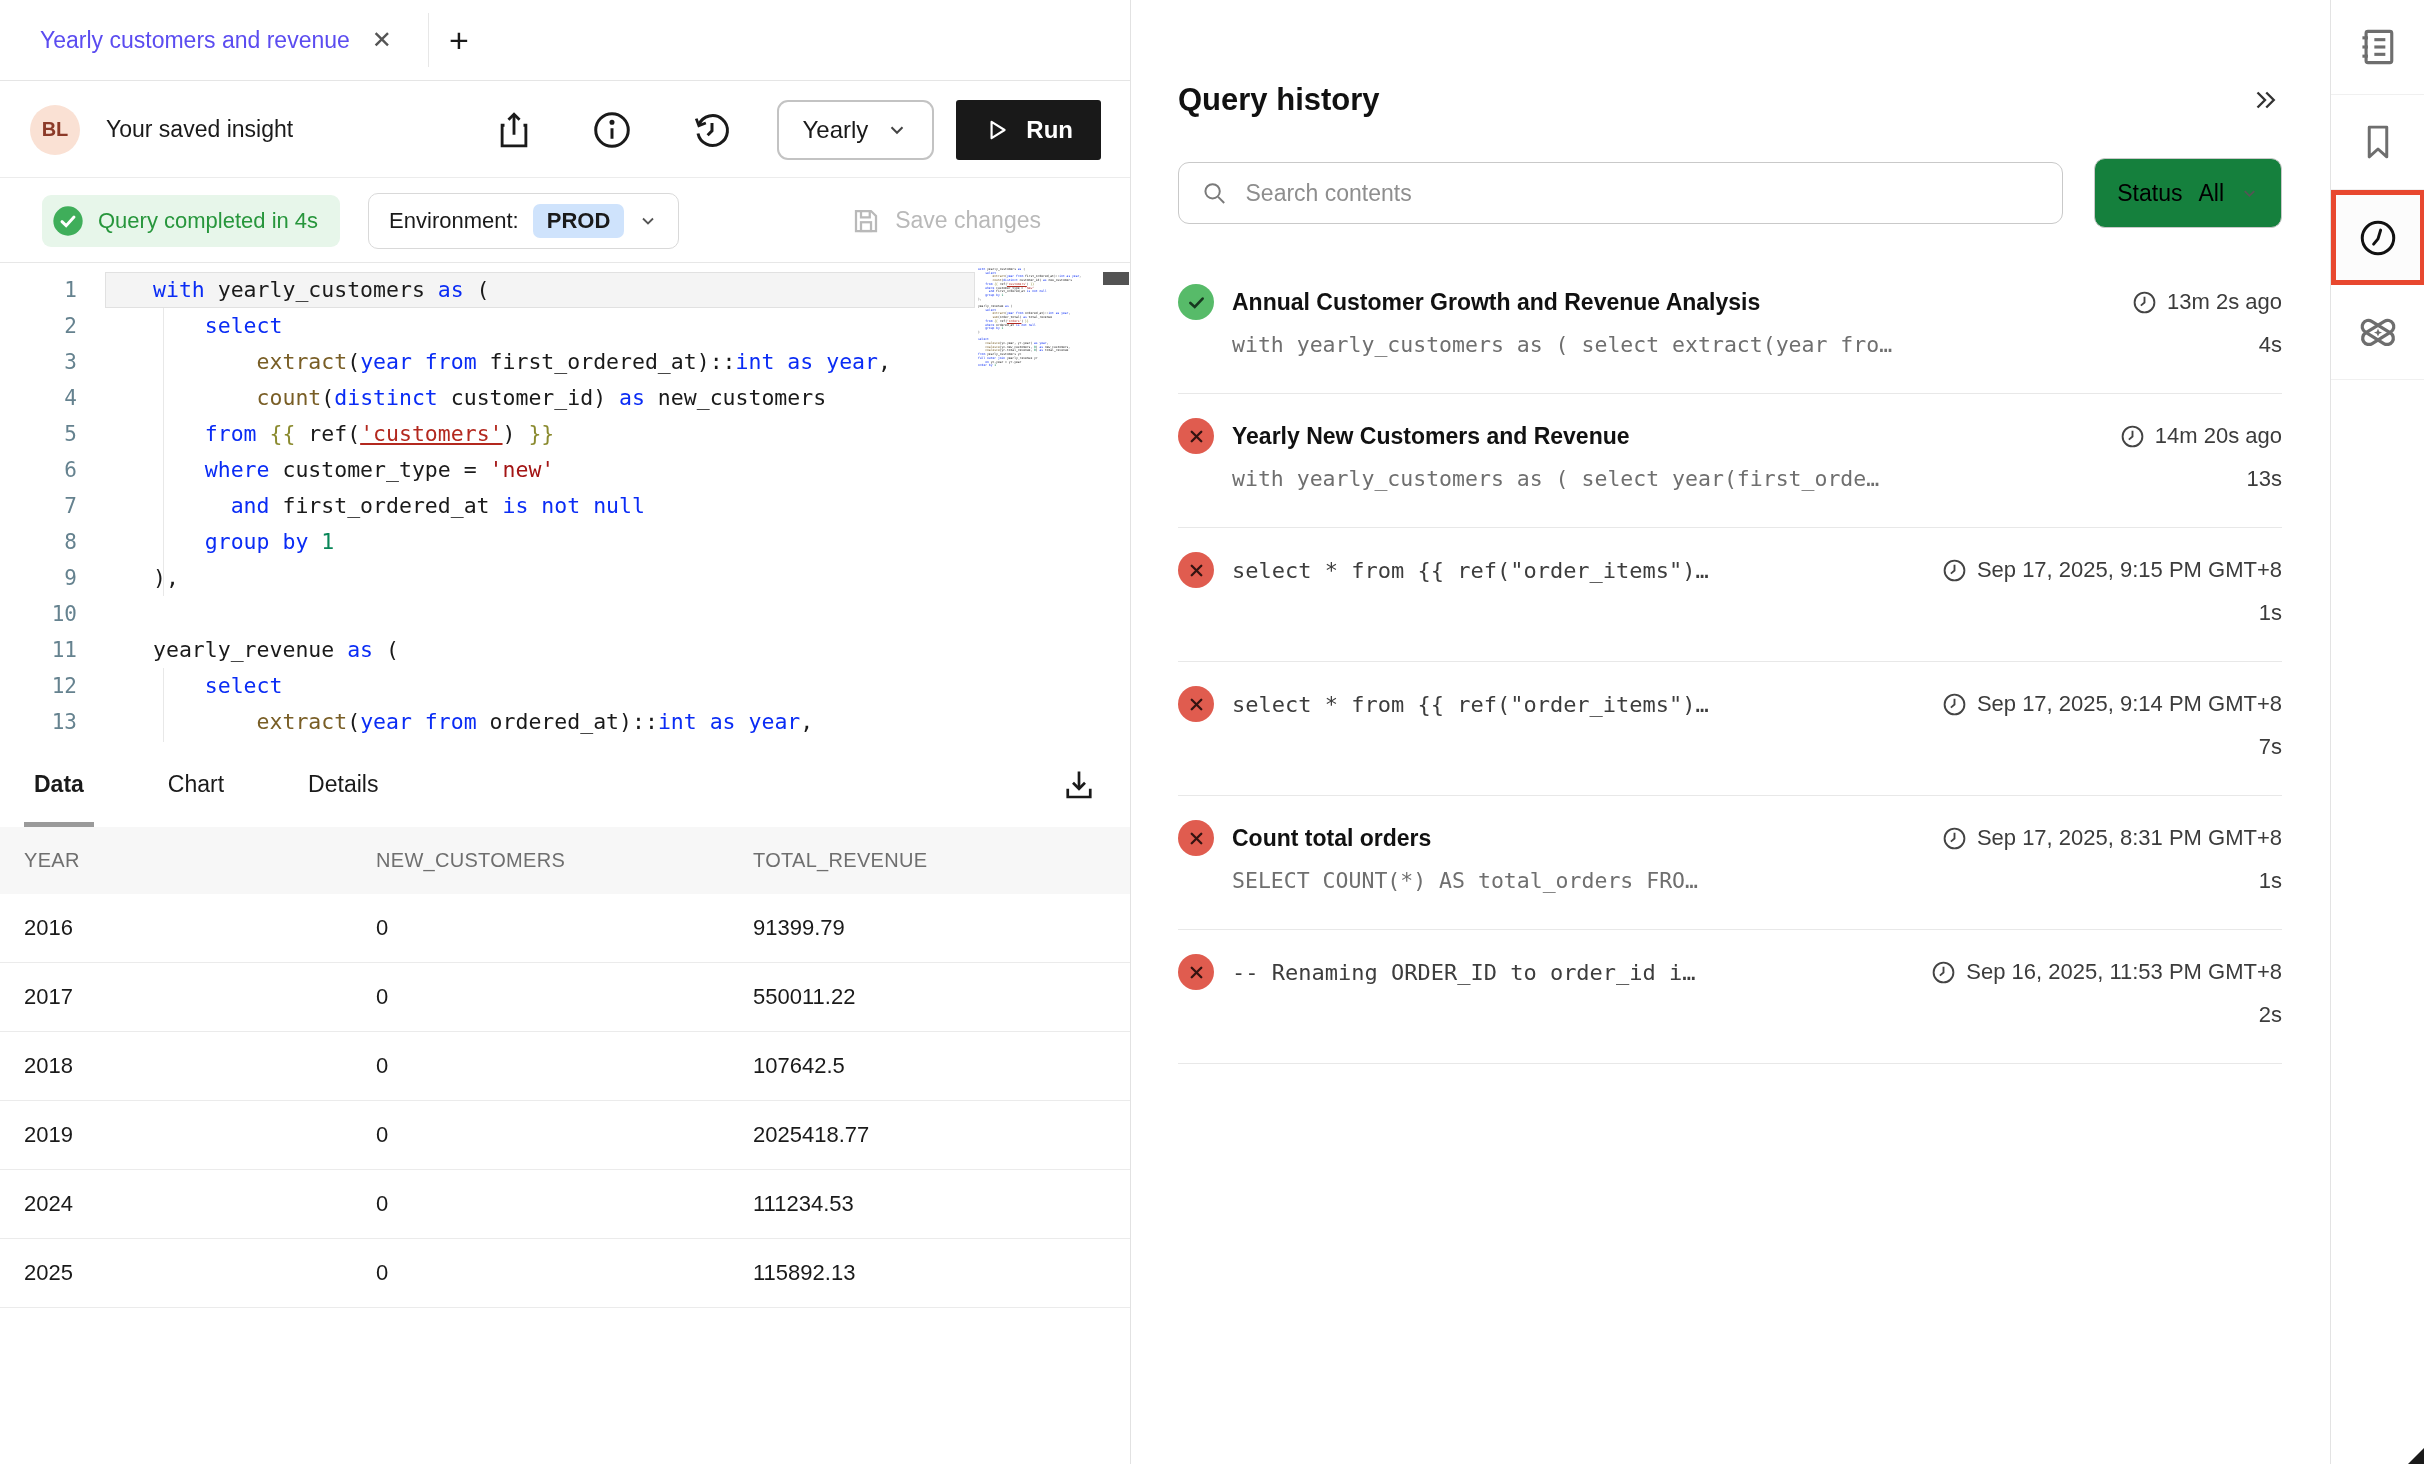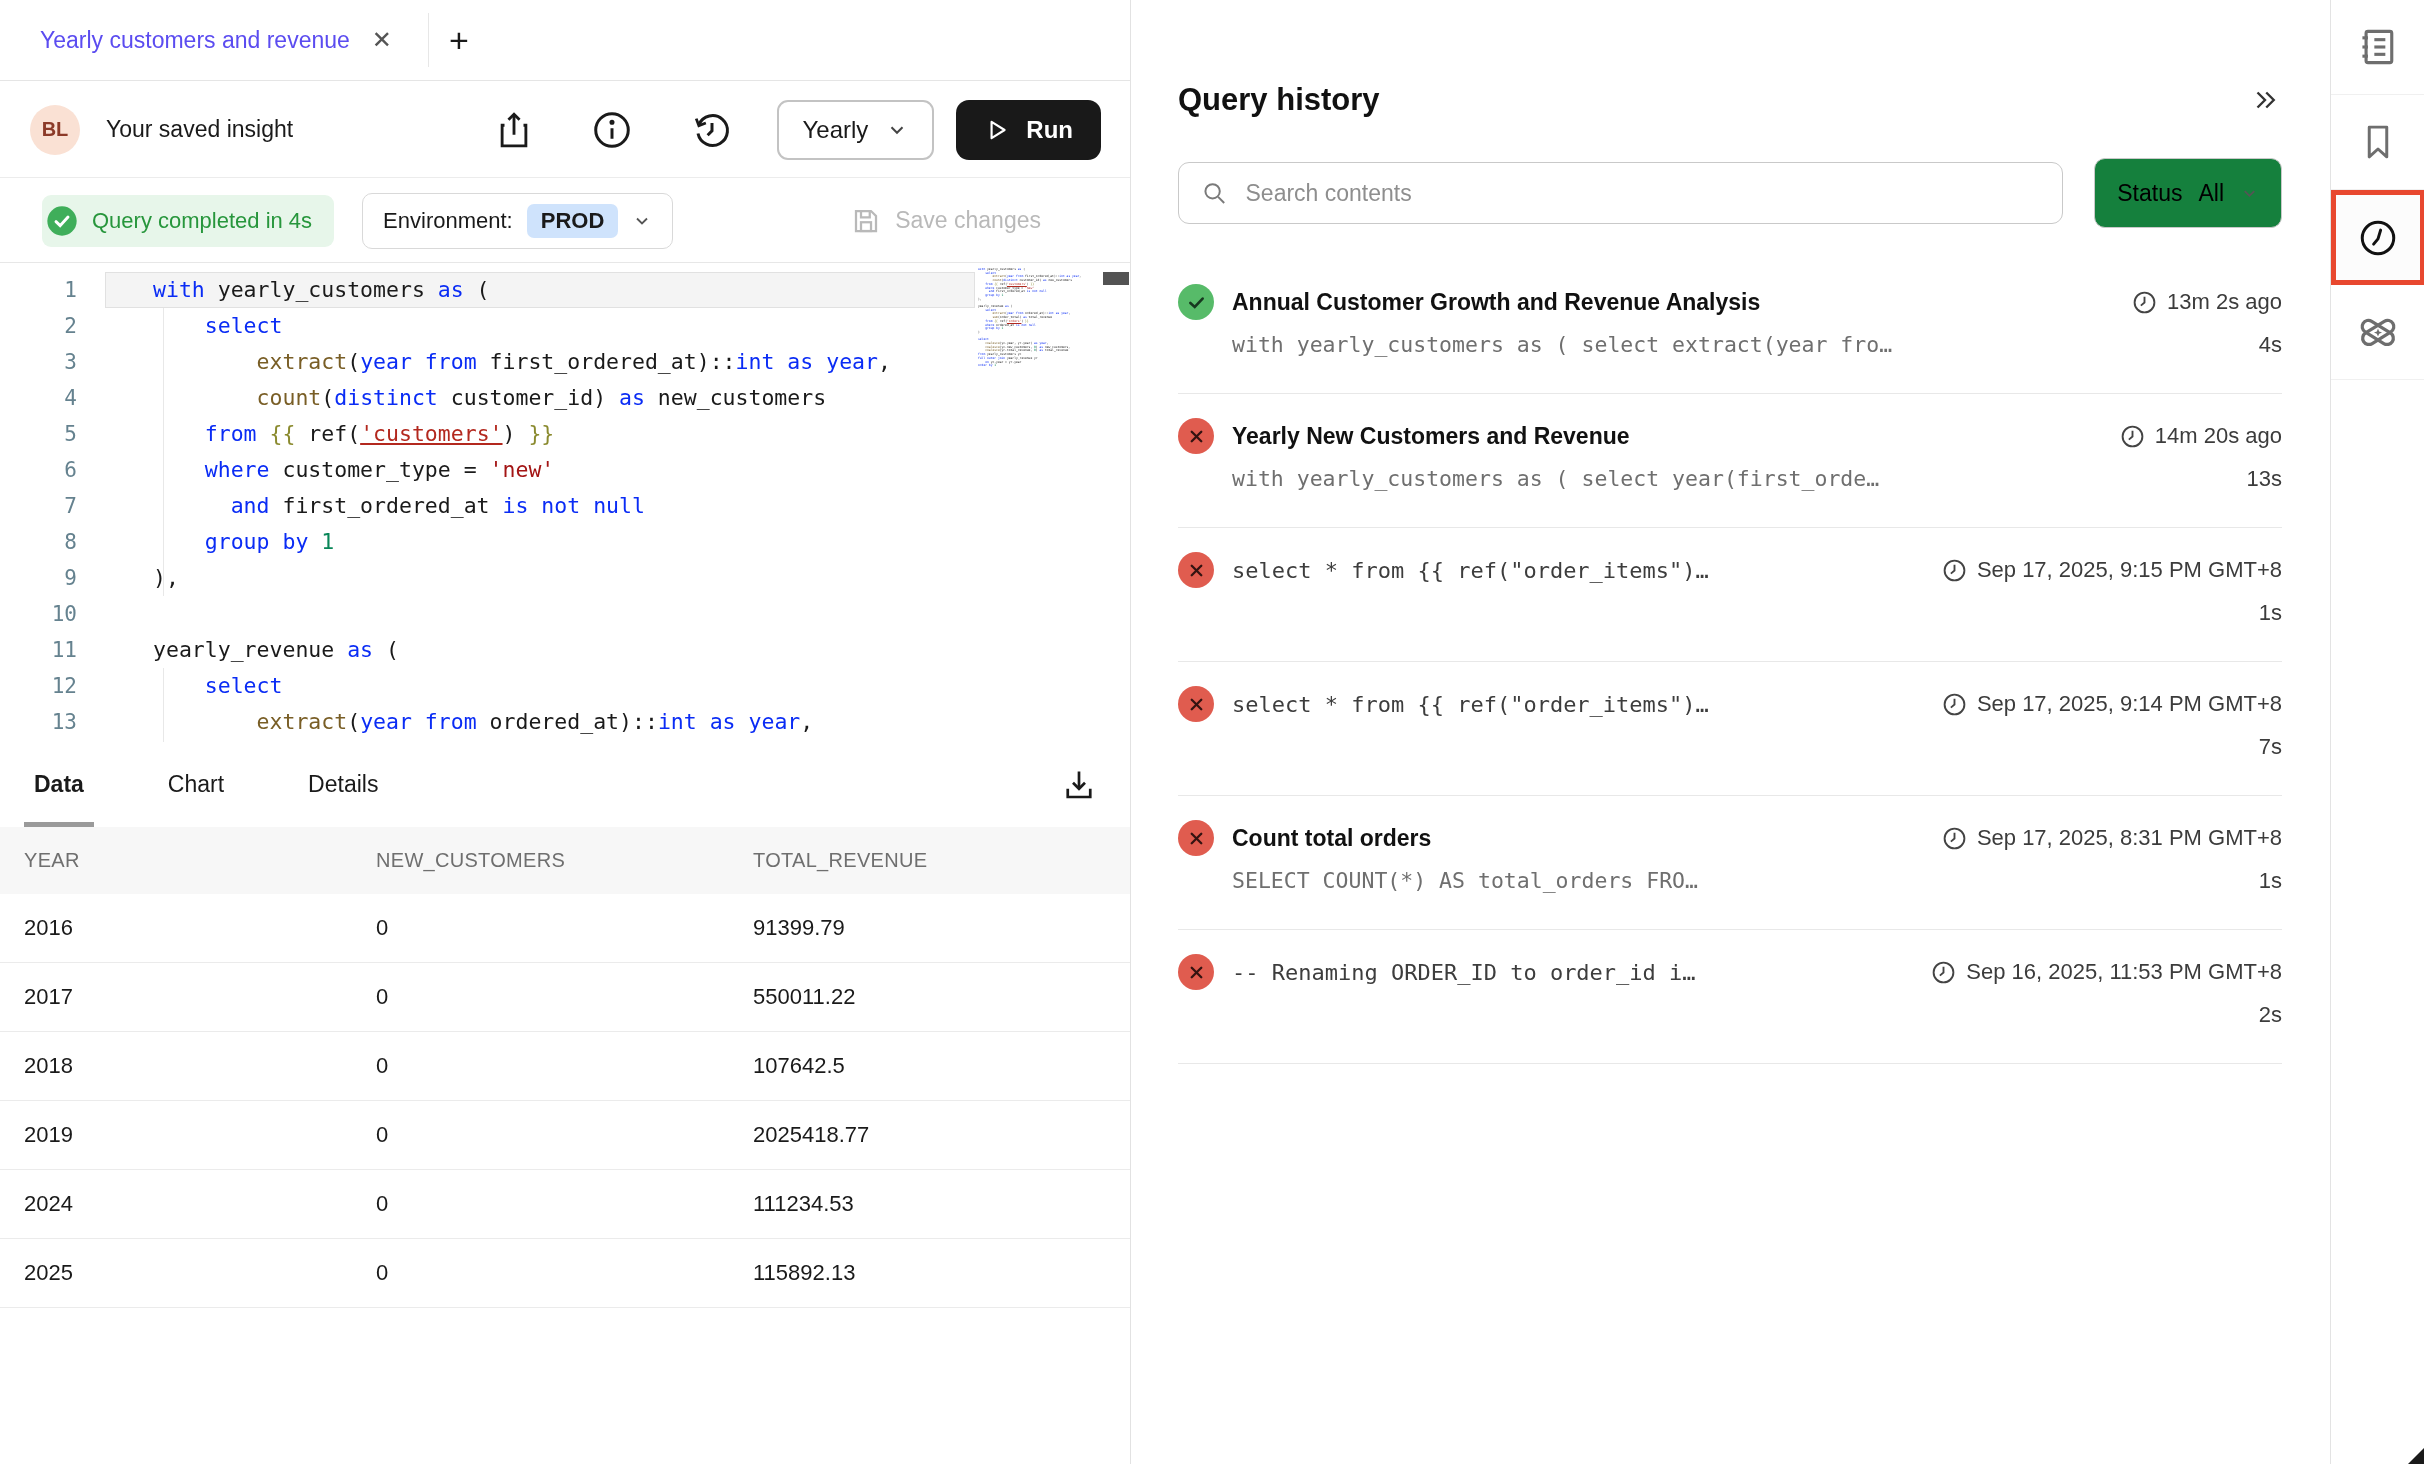--- a/index.html
+++ b/index.html
@@ -17,24 +17,24 @@
   .tab-close { color:#555; font-size:24px; font-weight:300; cursor:pointer; line-height:1; }
   .tab-sep { width:1px; height:54px; background:#e7e7e7; }
   .new-tab { font-size:34px; font-weight:300; color:#1a1a1a; background:none; border:none; margin-left:20px; cursor:pointer; line-height:1; }
 
   .toolbar { position:absolute; left:0; top:82px; width:1131px; height:96px; border-bottom:1px solid #ececec; display:flex; align-items:center; padding:0 30px; }
   .avatar { width:50px; height:50px; border-radius:50%; background:#fae1d4; color:#8c3a28; font-weight:700; font-size:20px; display:flex; align-items:center; justify-content:center; }
   .saved-label { font-size:23px; margin-left:26px; }
   .tb-icons { display:flex; align-items:center; gap:58px; margin-left:auto; margin-right:44px; }
   .icon-btn { background:none; border:none; cursor:pointer; display:flex; align-items:center; }
   .btn-develop { height:60px; border:2px solid #c3c3c3; background:#fff; border-radius:11px; font-size:24px; color:#1a1a1a; padding:0 24px; display:flex; align-items:center; gap:18px; cursor:pointer; }
-  .btn-run { height:60px; margin-left:22px; background:#191919; color:#fff; border:none; border-radius:13px; font-size:24px; font-weight:600; padding:0 28px; display:flex; align-items:center; gap:16px; cursor:pointer; }
+  .btn-run { height:60px; margin-left:22px; background:#191919; color:#fff; border:none; border-radius:3px; font-size:24px; font-weight:600; padding:0 28px; display:flex; align-items:center; gap:16px; cursor:pointer; }
 
   .statusrow { position:absolute; left:0; top:179px; width:1131px; height:84px; border-bottom:1px solid #e7e7e7; display:flex; align-items:center; padding:0 42px 0 42px; }
-  .badge { background:#e7f6ea; border-radius:9px; height:52px; display:flex; align-items:center; gap:14px; padding:0 22px 0 4px; }
+  .badge { background:#e7f6ea; border-radius:9px; height:52px; display:flex; align-items:center; gap:14px; padding:0 22px 0 10px; }
   .badge-text { color:#27963c; font-size:22px; font-weight:500; }
   .env { margin-left:28px; height:56px; border:1px solid #d9d9d9; border-radius:10px; display:flex; align-items:center; gap:14px; padding:0 20px; background:#fff; cursor:pointer; }
   .env-label { font-size:22px; }
   .env-pill { background:#cfe3fc; border-radius:7px; padding:4px 14px; font-size:22px; font-weight:600; }
   .save { margin-left:auto; margin-right:48px; display:flex; align-items:center; gap:14px; color:#b9b9b9; font-size:23px; }
 
   
   .editor { position:absolute; left:0; top:264px; width:1131px; height:478px; background:#fff; overflow:hidden; }
   .code-area { position:absolute; left:0; top:8px; width:975px; }
   .code-line { display:flex; height:36px; line-height:36px; font-family:"DejaVu Sans Mono", monospace; font-size:21.5px; white-space:pre; }

